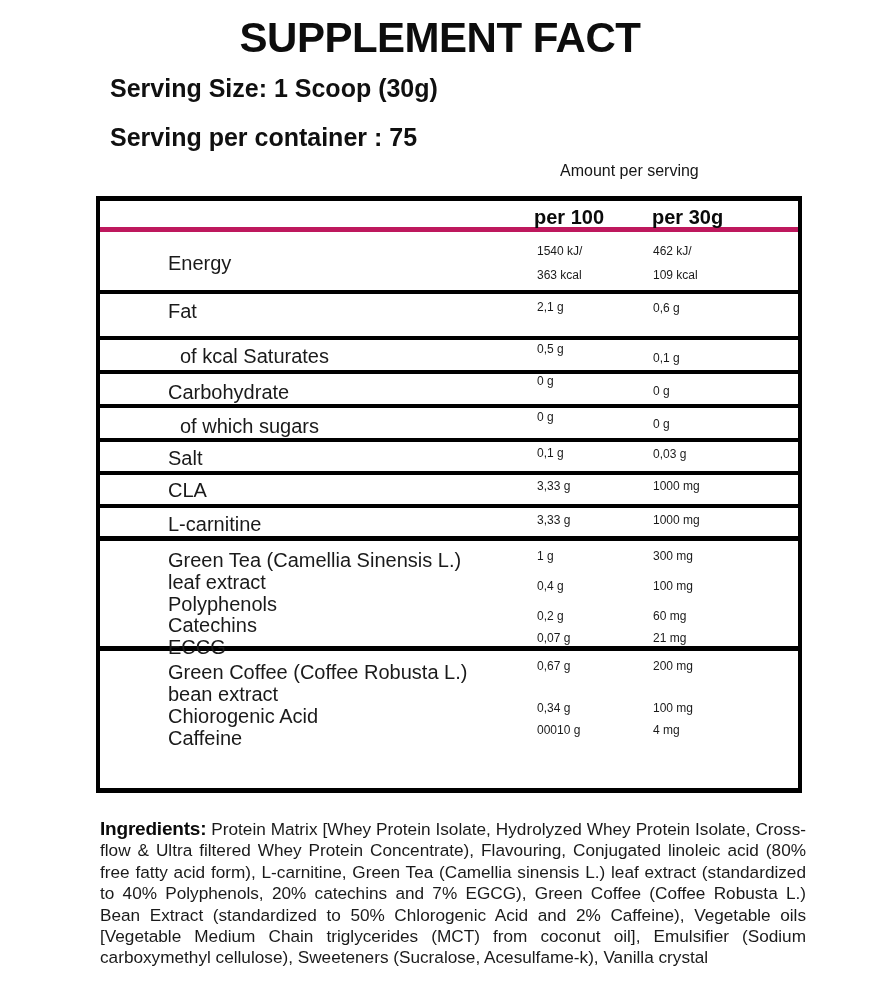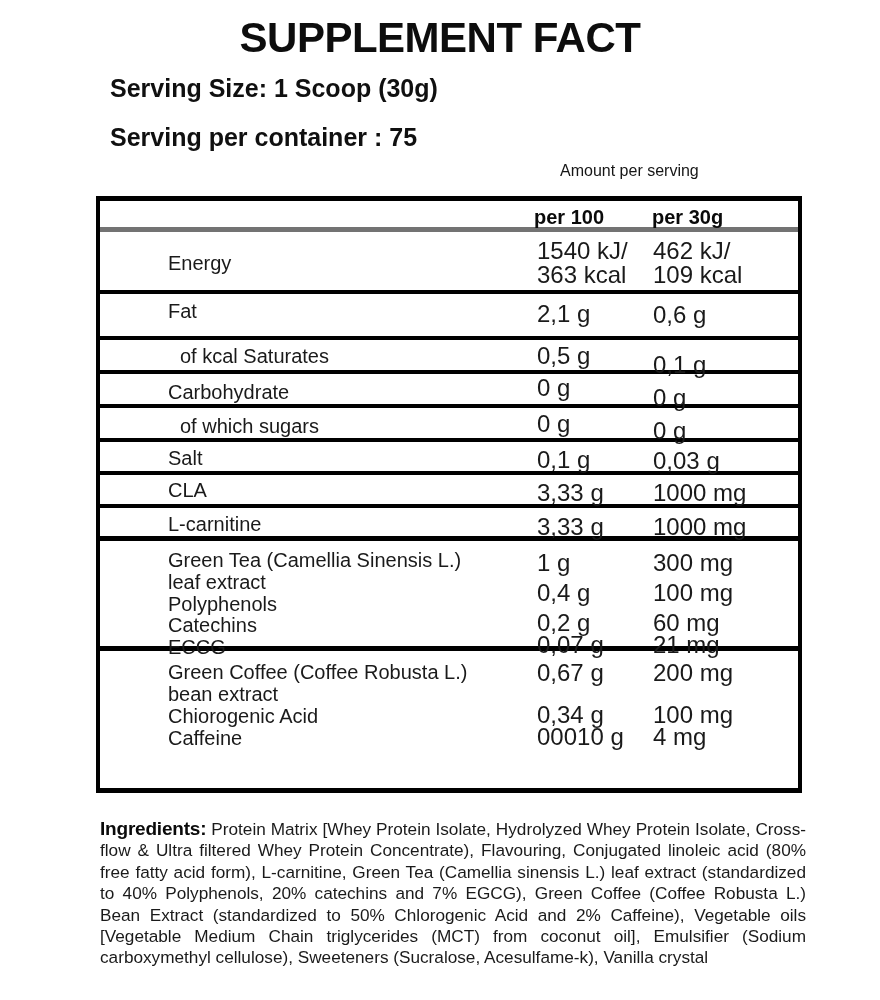--- a/index.html
+++ b/index.html
@@ -68,37 +68,37 @@
     border-bottom: 5px solid #000;
   }
   .row {
     position: relative;
     box-sizing: border-box;
     border-bottom: 4px solid #000;
     width: 100%;
   }
   .row.last { border-bottom: none; }
   .row.head {
-    border-bottom: 5px solid #737373;
+    border-bottom: 5px solid #be185d;
     text-align: right;
   }
 
   .rlabel {
     position: absolute;
     font-size: 20px;
     color: #1a1a1a;
     white-space: nowrap;
   }
   .rlabel.ind1 { left: 68px; }
   .rlabel.ind2 { left: 80px; }
   .rlabel.block { left: 68px; line-height: 21.5px; }
 
   .v100, .v30 {
     position: absolute;
-    font-size: 24px;
+    font-size: 12px;
     color: #1a1a1a;
     white-space: nowrap;
   }
   .v100 { left: 437px; }
   .v30  { left: 553px; }
 
   .hdr {
     position: absolute;
     font-size: 20px;
     font-weight: 700;

